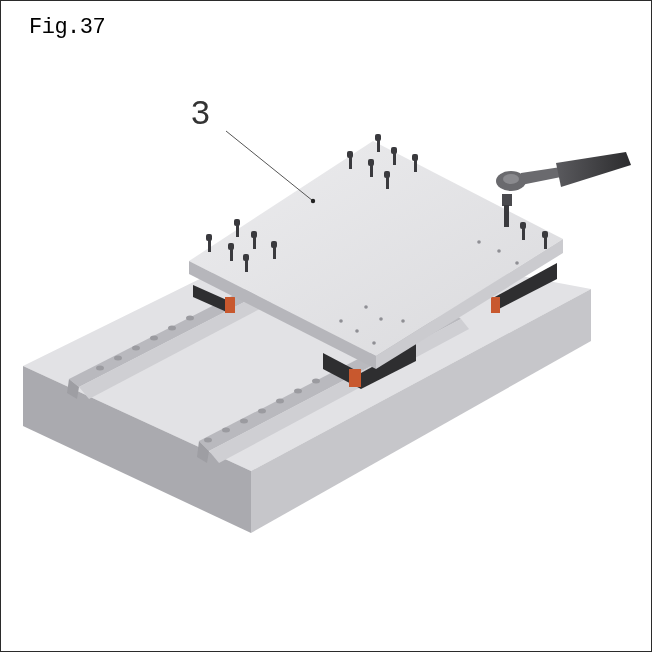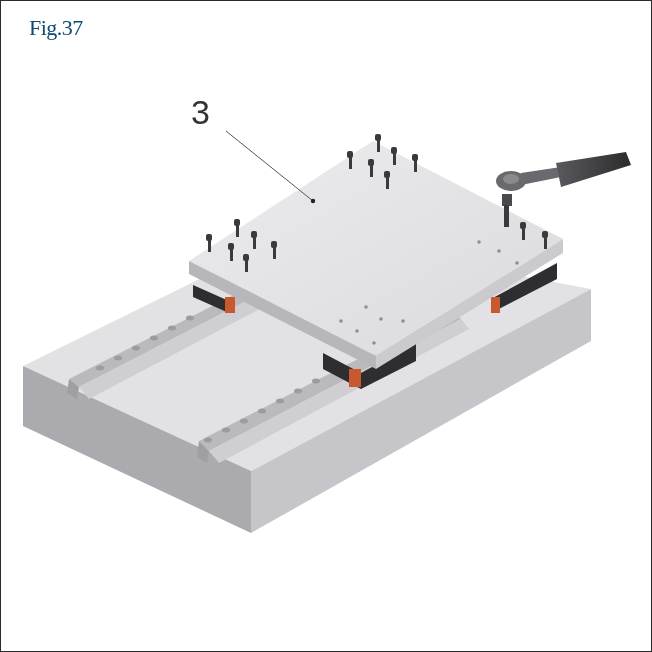--- a/index.html
+++ b/index.html
@@ -1,17 +1,17 @@
 <!DOCTYPE html>
 <html><head>
 <meta charset="utf-8">
 <style>
   html,body{margin:0;padding:0;background:#fff;}
   #frame{position:relative;width:650px;height:650px;border:1px solid #2b2b2b;background:#fff;overflow:hidden;}
-  #fig-label{position:absolute;left:28px;top:14px;font-family:Liberation Serif, serif;font-size:22px;color:#0c4a6e;letter-spacing:-0.5px;}
+  #fig-label{position:absolute;left:28px;top:14px;font-family:Liberation Mono, monospace;font-size:22px;color:#000000;letter-spacing:-0.5px;}
   #callout-num{position:absolute;left:190px;top:92px;font-family:"Liberation Sans",sans-serif;font-size:34px;color:#333;}
   svg{position:absolute;left:0;top:0;}
 </style>
 </head>
 <body>
 
 <div id="frame">
   <svg width="650" height="650" viewBox="0 0 650 650">
     <defs>
       <linearGradient id="gTop" x1="0" y1="0" x2="1" y2="1">

